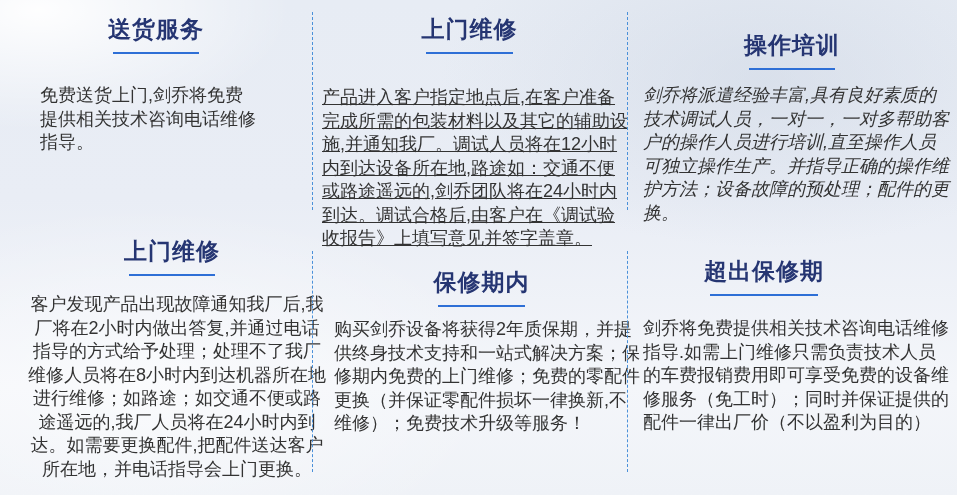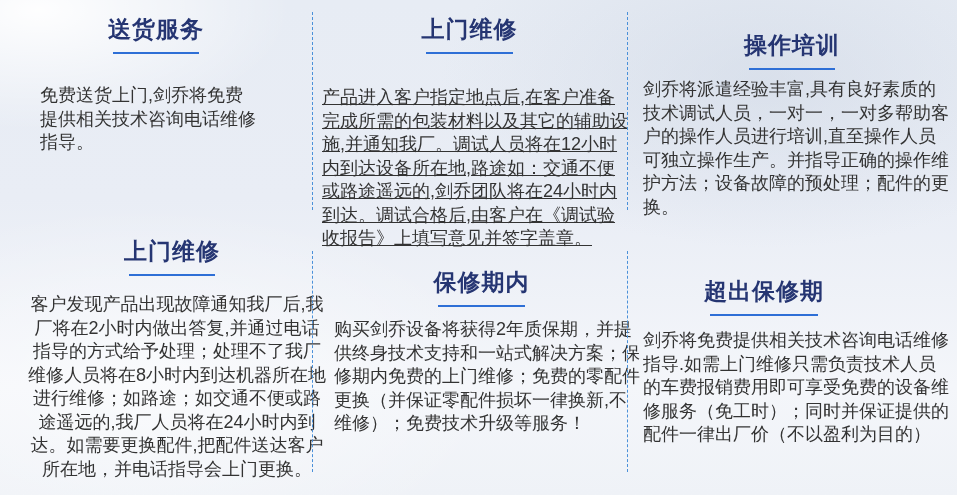--- a/index.html
+++ b/index.html
@@ -45,30 +45,30 @@
     word-break: break-all;
   }
 
   .sec1 { left: 0;     top: 14px;  width: 312px; }
   .sec1 .svc-body { margin: 30px 0 0 40px; width: 216px; }
 
   .sec2 { left: 312px; top: 14px;  width: 315px; }
   .sec2 .svc-body { margin: 32px 0 0 10px; width: 306px; text-decoration: underline; }
 
   .sec3 { left: 627px; top: 30px;  width: 330px; }
-  .sec3 .svc-body { margin: 8px 0 0 16px; width: 308px; }
+  .sec3 .svc-body { margin: 14px 0 0 16px; width: 308px; font-style: italic; }
 
   .sec4 { left: 16px;     top: 236px; width: 312px; }
   .sec4 .svc-body { margin: 17px 0 0 12px; width: 298px; text-align: center; }
 
   .sec5 { left: 324px; top: 267px; width: 315px; }
   .sec5 .svc-body { margin: 11px 2px 0 10px; width: 306px; }
 
-  .sec6 { left: 627px; top: 276px; width: 274px; }
-  .sec6 .svc-body { margin: 13px 0 0 16px; width: 310px; }
+  .sec6 { left: 627px; top: 256px; width: 274px; }
+  .sec6 .svc-body { margin: 21px 0 0 16px; width: 310px; }
 
   .divider {
     position: absolute;
     width: 0;
     border-left: 1px dashed var(--divider-color, #4a90d9);
   }
   .d1 { left: 312px; top: 12px;  height: 198px; }
   .d2 { left: 627px; top: 12px;  height: 198px; }
   .d3 { left: 312px; top: 251px; height: 221px; }
   .d4 { left: 627px; top: 251px; height: 221px; }

